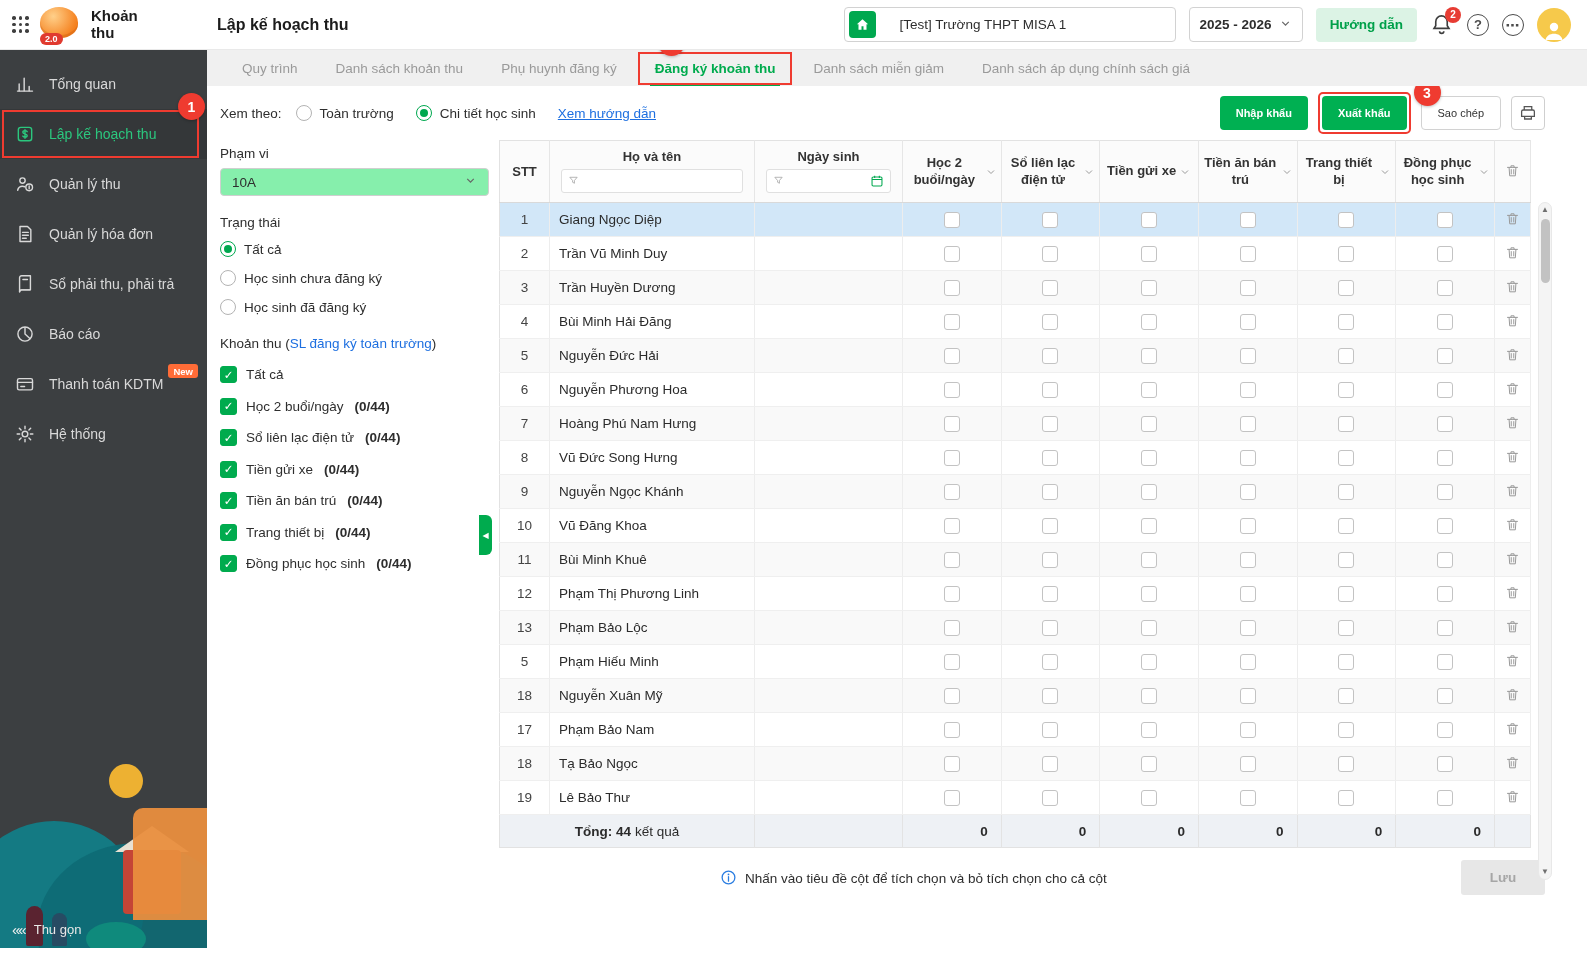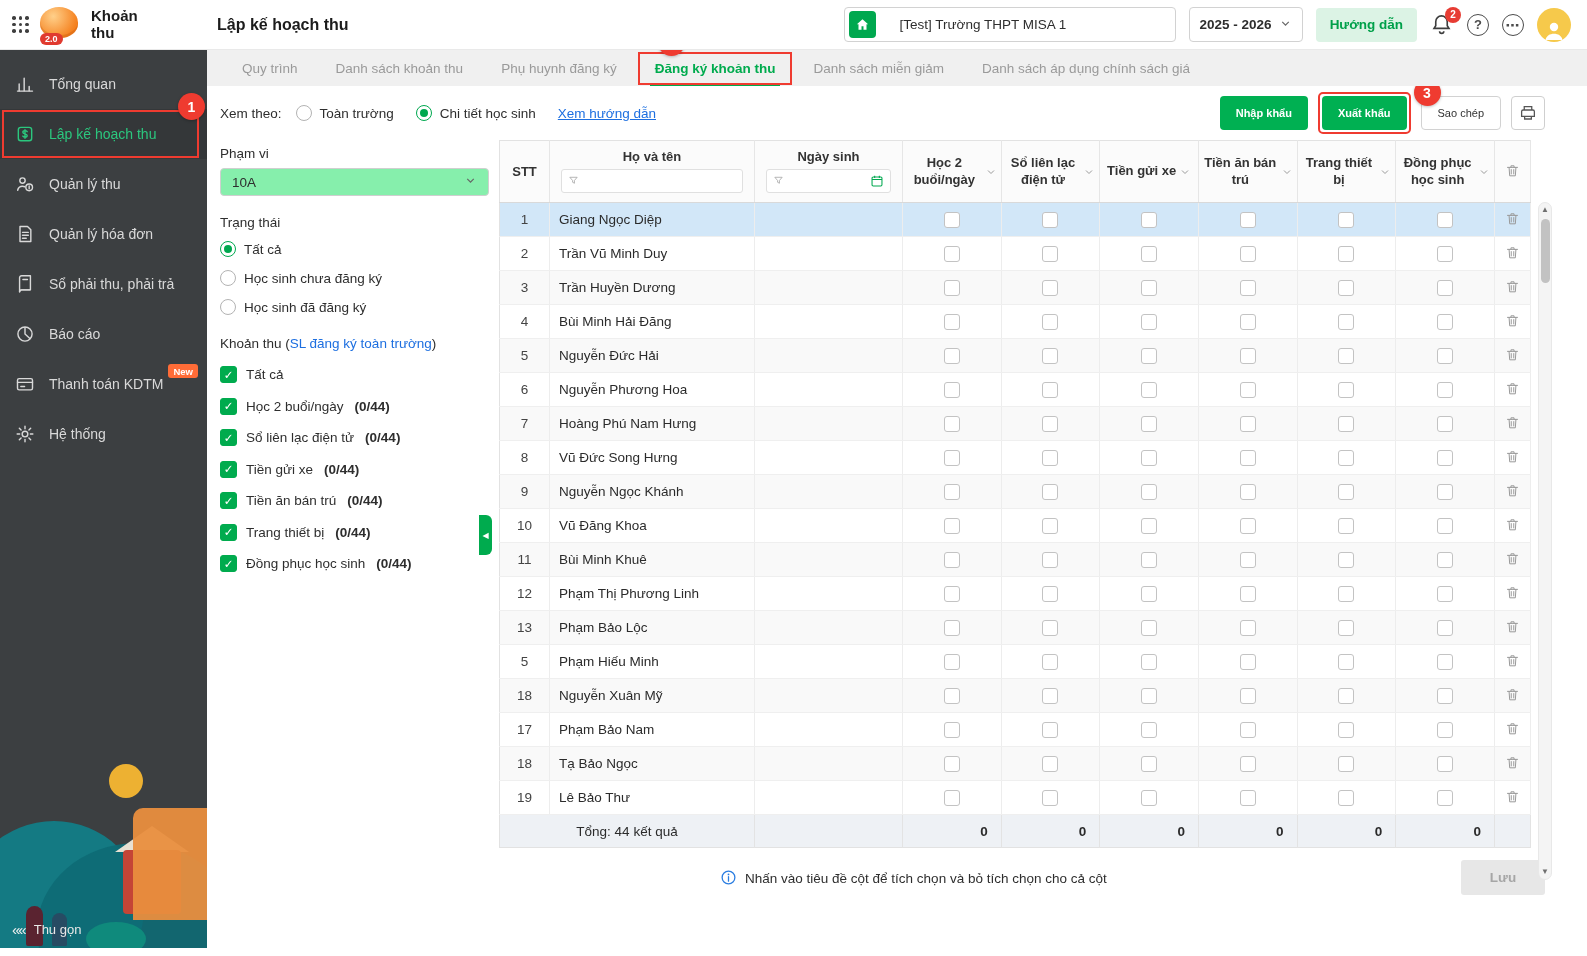--- a/index.html
+++ b/index.html
@@ -125,21 +125,21 @@
   .trash{display:inline-flex;cursor:pointer}
   .trash svg{width:15px;height:15px;stroke:#9a9a9a;fill:none;stroke-width:1.6;stroke-linecap:round}
   tbody td{height:34px;border-right:1px solid #ededed;border-bottom:1px solid #efefef;font-size:13.5px;color:#2b2b2b;padding:0 9px;background:#fff}
   tbody tr:nth-child(odd) td{background:#f9f9f9}
   tbody tr.highlight td{background:#d2e7f8}
   td.td-stt{text-align:center;color:#444;padding:0 4px}
   td.td-chk,td.td-trash{text-align:center;padding:0}
   .cbx{display:inline-block;width:16px;height:16px;border:1.5px solid #c3c3c3;border-radius:3px;background:#fff;vertical-align:middle;cursor:pointer}
   tfoot td{height:33px;background:#eef1f5;border-top:1px solid #d2d2d2;border-right:1px solid #e3e3e3;font-size:13.5px;color:#2b2b2b}
   td.sum-label{text-align:center}
-  td.sum-label b{font-weight:400}
+  td.sum-label b{font-weight:700}
   td.td-total{text-align:right;font-weight:700;padding-right:13px}
 
   
   .vscroll{position:absolute;right:-21px;top:62px;width:14px;height:678px;background:#f4f4f4;border:1px solid #e8e8e8;border-radius:7px;display:flex;flex-direction:column;align-items:center;cursor:pointer}
   .vs-arrow{font-size:8px;color:#6f6f6f;line-height:14px}
   .vs-thumb{width:9px;height:64px;background:#c2c2c2;border-radius:5px;margin-top:2px}
   .vs-bottom{margin-top:auto}
 
   
   .footer-bar{display:flex;align-items:center;justify-content:space-between;padding:12px 42px 0 13px}

